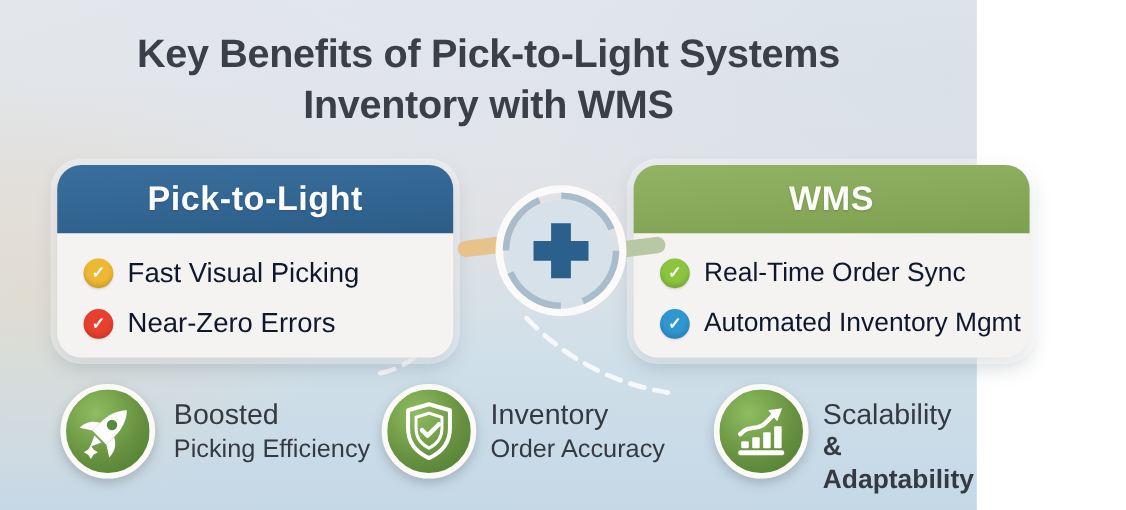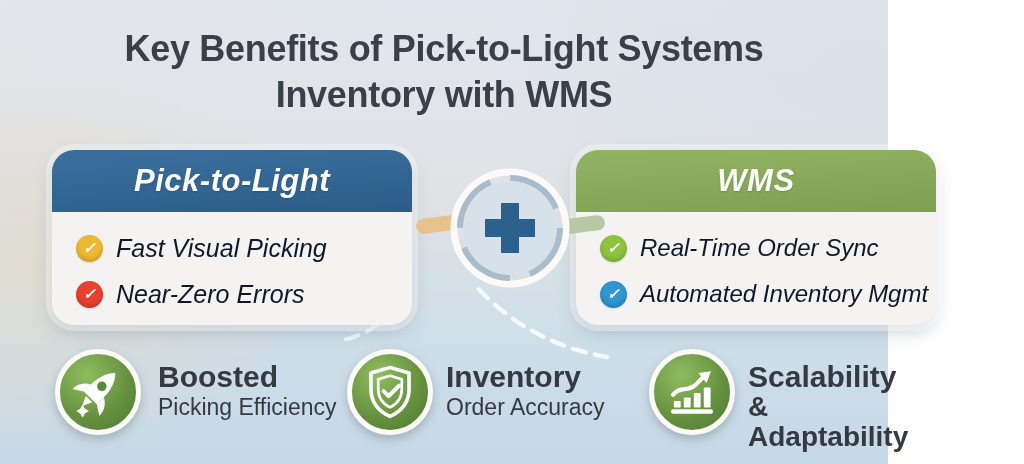--- a/index.html
+++ b/index.html
@@ -28,21 +28,20 @@
     font-size: 36px; font-weight: bold; line-height: 46px;
     letter-spacing: -0.3px;
   }
 
   
   .card {
     position: absolute; top: 150px; width: 360px; height: 175px;
     border-radius: 22px;
     background: #f4f3f1;
     box-shadow: 0 0 0 6px rgba(255,255,255,0.35), 0 8px 18px rgba(96,108,122,0.28);
-    font-style: italic;
   }
   .card-left  { left: 52px; }
   .card-right { left: 576px; }
   .card-header {
     height: 62px; border-radius: 22px 22px 0 0;
     display: flex; align-items: center; justify-content: center;
     color: #fbfbfa; font-size: 31px; font-weight: bold; letter-spacing: 0.5px;
     text-shadow: 0 1px 2px rgba(0,0,0,0.18);
   }
   .card-left  .card-header { background: linear-gradient(176deg, #3a6f9d, #2c5d88); }
@@ -77,23 +76,23 @@
     display: flex; align-items: center; justify-content: center;
   }
   .benefit-circle svg { width: 58px; height: 58px; }
   .bc-1 { left: 55px; }
   .bc-2 { left: 347px; }
   .bc-3 { left: 649px; }
   .benefit-text { position: absolute; top: 361px; color: #353a42; }
   .bt-1 { left: 158px; }
   .bt-2 { left: 446px; }
   .bt-3 { left: 748px; }
-  .benefit-text .l1 { font-size: 30px; font-weight: bold; line-height: 31px; }
+  .benefit-text .l1 { font-size: 26px; font-weight: normal; line-height: 31px; }
   .benefit-text .l2 { font-size: 23px; line-height: 30px; }
-  .bt-3 .l2 { font-weight: bold; font-size: 28px; }
+  .bt-3 .l2 { font-weight: bold; font-size: 24px; }
 </style>
 </head>
 <body>
 
 <div class="canvas">
 
   <svg class="bg-decor" viewBox="0 0 1024 464">
     <path d="M468 298 Q 438 350 396 356" fill="none" stroke="#ffffff" stroke-width="5" stroke-linecap="round" stroke-dasharray="15 11" opacity="0.8"></path>
     <path d="M552 298 Q 614 362 700 376" fill="none" stroke="#ffffff" stroke-width="5" stroke-linecap="round" stroke-dasharray="15 11" opacity="0.8"></path>
   </svg>

